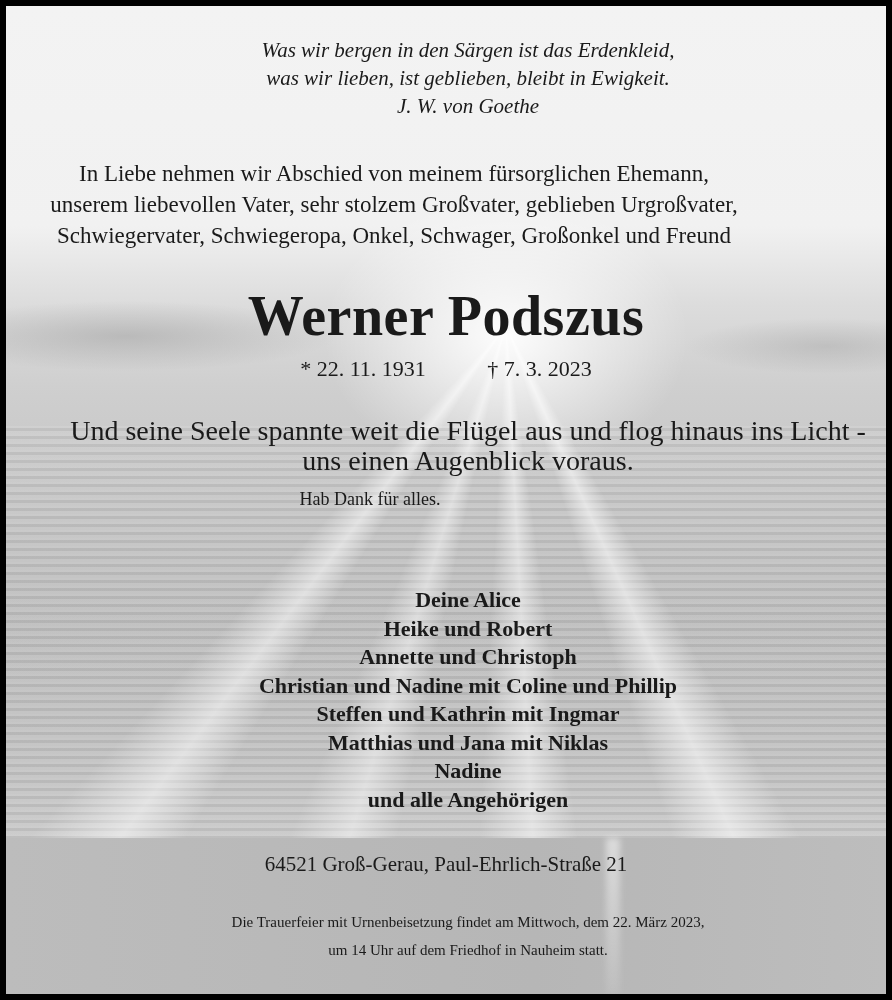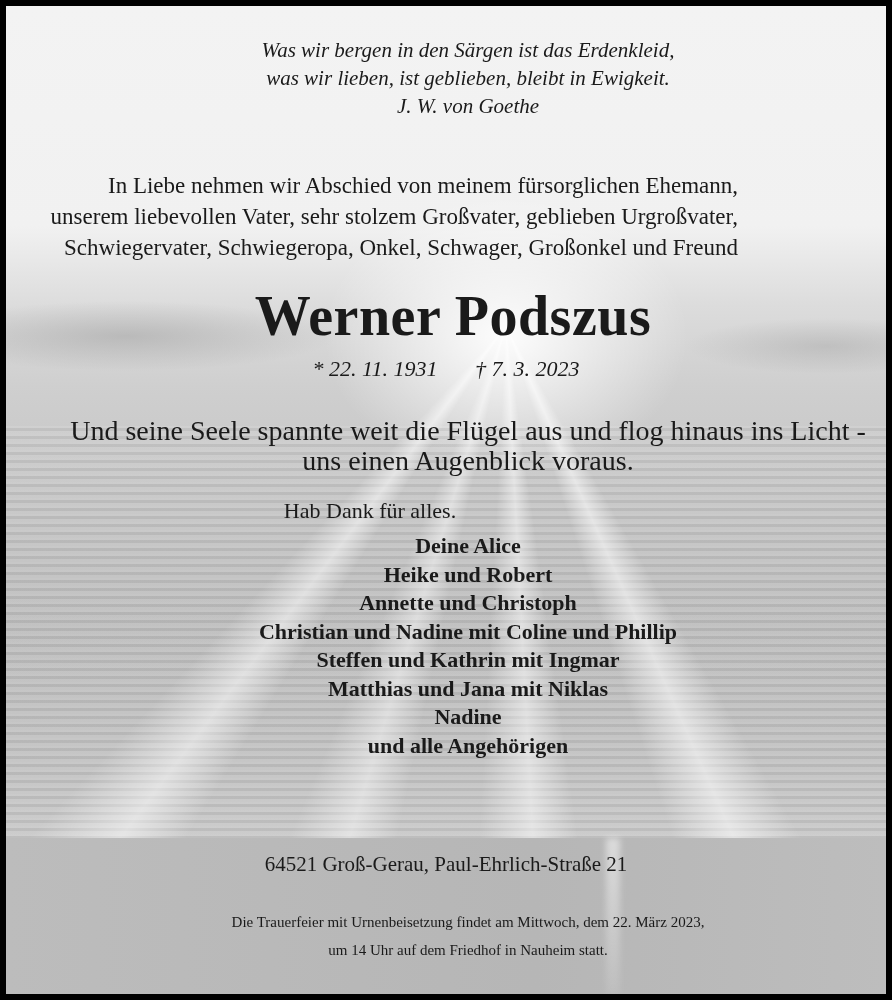--- a/index.html
+++ b/index.html
@@ -41,27 +41,27 @@
     background: linear-gradient(90deg, #bcbcbc, #b6b6b6 60%, #bdbdbd);
   }
   .footer-ray {
     position: absolute; left: 600px; top: 832px; width: 14px; height: 156px;
     background: linear-gradient(180deg, rgba(255,255,255,0.5), rgba(255,255,255,0.1));
     filter: blur(3px);
   }
   .content { position: absolute; left: 0; top: 0; width: 880px; text-align: center; }
   .line { display: block; white-space: nowrap; padding-left: 44px; }
   .quote { position: absolute; top: 30px; width: 880px; font-style: italic; font-size: 21px; line-height: 28px; }
-  .intro { position: absolute; top: 164px; width: 732px; font-size: 23px; line-height: 31px; text-align: right; }
-  .name { position: absolute; top: 278px; width: 880px; font-size: 56px; font-weight: bold; line-height: 64px; letter-spacing: 0.5px; margin-left: 7px; }
+  .intro { position: absolute; top: 152px; width: 732px; font-size: 23px; line-height: 31px; }
+  .name { position: absolute; top: 278px; width: 880px; font-size: 56px; font-weight: bold; line-height: 64px; letter-spacing: 0.5px; }
   .dates { position: absolute; top: 348px; width: 880px; font-size: 22px; line-height: 30px; }
-  .dates span { display: inline-block; margin: 0 16px; font-style: italic; }
+  .dates span { display: inline-block; margin: 0 28px; }
   .verse { position: absolute; top: 410px; width: 880px; font-size: 28px; line-height: 30px; }
-  .thanks { position: absolute; top: 490px; width: 728px; font-size: 22px; line-height: 30px; }
-  .signers { position: absolute; top: 526px; width: 880px; font-size: 22px; font-weight: bold; line-height: 28.5px; }
+  .thanks { position: absolute; top: 478px; width: 728px; font-size: 18px; line-height: 30px; }
+  .signers { position: absolute; top: 580px; width: 880px; font-size: 22px; font-weight: bold; line-height: 28.5px; }
   .address { position: absolute; top: 843px; width: 880px; font-size: 21px; line-height: 30px; }
   .ceremony { position: absolute; top: 902px; width: 880px; font-size: 15px; line-height: 28px; }
 </style>
 </head>
 <body>
 
 <div class="frame">
   <div class="hills"></div>
   <div class="water"></div>
   <div class="rays"></div>

